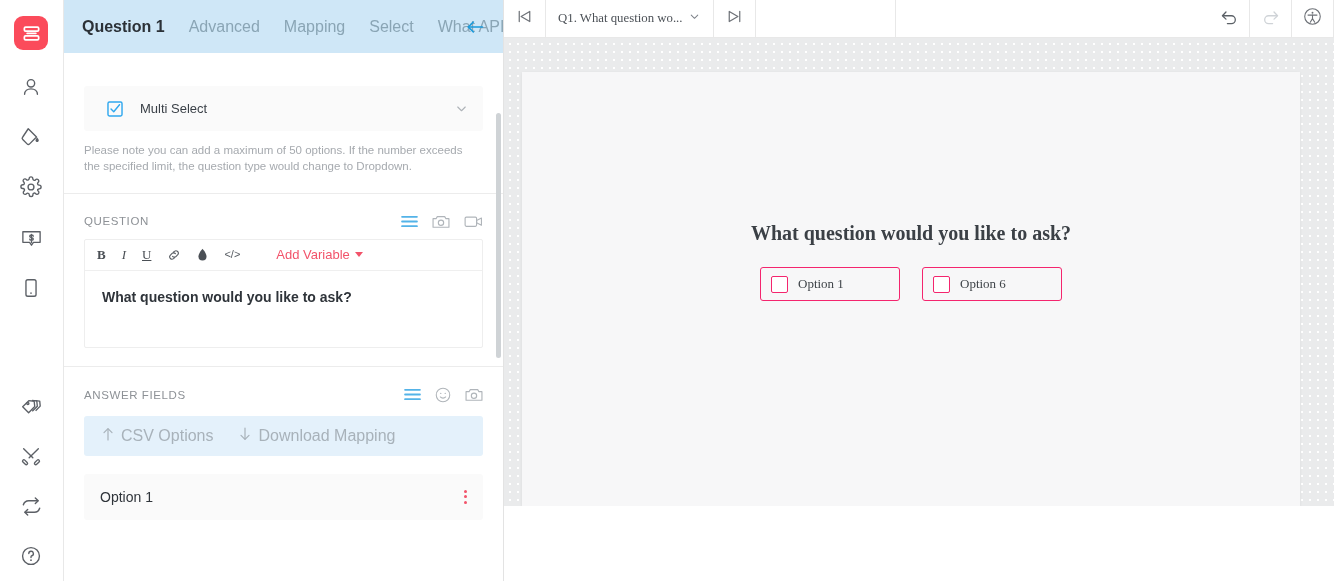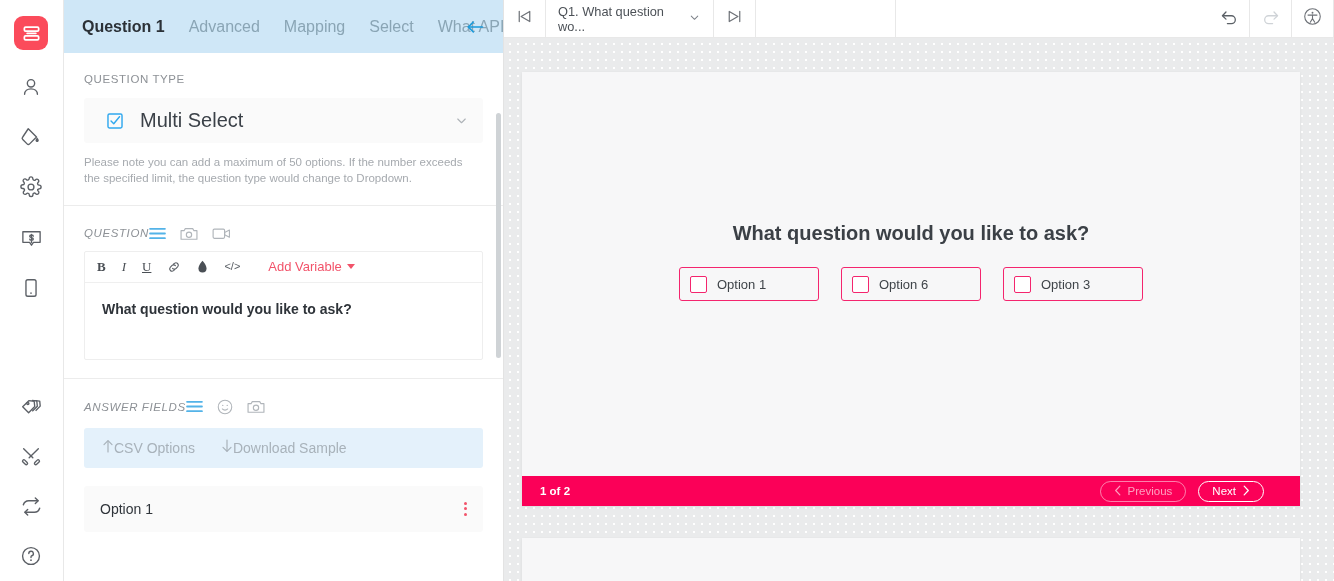--- a/index.html
+++ b/index.html
@@ -77,29 +77,29 @@
   .qtype-box {
     margin-top: 13px;
     height: 45px;
     background: #fafafa;
     border-radius: 3px;
     display: flex; align-items: center;
     padding: 0 14px 0 22px;
     cursor: pointer;
   }
   .qtype-check { flex: 0 0 18px; margin-right: 16px; display: flex; }
-  .qtype-name { font-size: 20px; color: #3b4148; flex: 1; }
+  .qtype-name { font-size: 13px; color: #3b4148; flex: 1; }
   .chev { color: #aeb3b8; display: flex; }
 
   .qtype-note {
     margin-top: 12px; font-size: 11.5px; color: #a6aaaf;
     line-height: 1.38; max-width: 392px;
   }
 
-  .sec-head { display: flex; align-items: center; justify-content: flex-start; font-style: italic; }
+  .sec-head { display: flex; align-items: center; justify-content: space-between; }
   .icon-grp { display: flex; align-items: center; gap: 14px; }
   .ic { cursor: pointer; display: flex; align-items: center; }
 
   
   .editor {
     margin-top: 10px;
     border: 1px solid #eeeeee;
     border-radius: 2px;
     background: #fff;
   }
@@ -111,21 +111,21 @@
   }
   .tb {
     font-size: 13px; color: #4a4f55; cursor: pointer;
     display: flex; align-items: center; line-height: 1;
   }
   .tb.bold { font-weight: 700; font-family: "Liberation Serif", serif; }
   .tb.ital { font-style: italic; font-family: "Liberation Serif", serif; }
   .tb.unde { text-decoration: underline; font-family: "Liberation Serif", serif; }
   .tb.code { font-size: 11px; color: #5b6066; }
   .tb-var {
-    color: #f2536a; font-size: 13px; margin-left: 12px;
+    color: #f2536a; font-size: 13px; margin-left: 20px;
     display: flex; align-items: center; gap: 5px; cursor: pointer;
   }
   .caret-dn {
     width: 0; height: 0; border-left: 4px solid transparent;
     border-right: 4px solid transparent; border-top: 5px solid #f2536a;
   }
   .editor-body {
     min-height: 76px; padding: 18px 17px;
     font-size: 14px; color: #2f343a; font-weight: 700;
   }
@@ -140,22 +140,22 @@
     width: 21px; height: 21px; border-radius: 50%;
     background: #9aa1a8;
   }
 
   .csvbar {
     margin-top: 13px; height: 40px;
     background: #e4f1fb; border-radius: 3px;
     display: flex; align-items: center; padding: 0 18px; gap: 26px;
   }
   .csv-btn {
-    display: flex; align-items: flex-end; 
-    font-size: 14px; color: #a8b2ba; cursor: pointer;
+    display: flex; align-items: flex-start; gap: 7px;
+    font-size: 16px; color: #a8b2ba; cursor: pointer;
   }
 
   .opt-row {
     margin: 18px 20px 0 20px;
     height: 46px;
     background: #fafafa;
     border-radius: 3px;
     display: flex; align-items: center;
     padding: 0 16px 0 16px;
     position: relative;
@@ -166,21 +166,21 @@
   .kebab i { width: 3px; height: 3px; border-radius: 50%; background: #f2536a; display: block; }
 
   
   .panel-sb {
     position: absolute; right: 2px; top: 60px;
     width: 5px; height: 245px; border-radius: 3px;
     background: #cfd3d6;
   }
 
   
-  .right { flex: 1; height: 581px; position: relative; background: #fde047; }
+  .right { flex: 1; height: 506px; position: relative; background: #fde047; font-family: Liberation Serif, serif; }
   .prev-toolbar {
     height: 38px; display: flex; align-items: stretch;
     border-bottom: 1px solid #e8e8e8; background: #fff;
   }
   .pt-cell {
     display: flex; align-items: center; justify-content: center;
     border-right: 1px solid #e8e8e8; cursor: pointer; color: #6d7177;
   }
   .pt-nav { width: 42px; }
   .pt-select {
@@ -372,21 +372,20 @@
         <svg width="20" height="16" viewBox="0 0 24 18" fill="none" stroke="#1a9bdc" stroke-width="1.9" stroke-linecap="round" stroke-linejoin="round">
           <line x1="21" y1="9" x2="4" y2="9"></line>
             <polyline points="10,3 4,9 10,15"></polyline>
         </svg>
       </div>
     </div>
 
     <div class="panel-scroll">
 
       <div class="sec">
-        <div class="sec-label">QUESTION TYPE</div>
         <div class="qtype-box">
           <span class="qtype-check">
             <svg width="18" height="18" viewBox="0 0 20 20" fill="none" stroke="#31a8ee" stroke-width="1.6" stroke-linecap="round" stroke-linejoin="round">
               <rect x="2.2" y="2.2" width="15.6" height="15.6" rx="1.6"></rect>
               <polyline points="5.6,10 8.6,13 15,5.2"></polyline>
             </svg>
           </span>
           <span class="qtype-name">Multi Select</span>
           <span class="chev">
             <svg width="15" height="15" viewBox="0 0 20 20" fill="none" stroke="#aeb3b8" stroke-width="1.5" stroke-linecap="round" stroke-linejoin="round">
@@ -488,21 +487,21 @@
             </span>
             <span>CSV Options</span>
           </span>
           <span class="csv-btn">
             <span>
               <svg width="12" height="14" viewBox="0 0 12 14" fill="none" stroke="#a8b2ba" stroke-width="1.2" stroke-linecap="round" stroke-linejoin="round">
                 <line x1="6" y1="1" x2="6" y2="12"></line>
                   <polyline points="2,8.4 6,12.4 10,8.4"></polyline>
               </svg>
             </span>
-            <span>Download Sample</span>
+            <span>Download Mapping</span>
           </span>
         </div>
       </div>
 
       <div class="opt-row">
         <span class="opt-row-text">Option 1</span>
         <span class="kebab">
             <i></i>
             <i></i>
             <i></i>
@@ -577,46 +576,21 @@
           <div class="q-title">What question would you like to ask?</div>
           <div class="opts">
             <div class="opt">
               <span class="opt-cb"></span>
               <span class="opt-lbl">Option 1</span>
             </div>
             <div class="opt">
               <span class="opt-cb"></span>
               <span class="opt-lbl">Option 6</span>
             </div>
-            <div class="opt">
-              <span class="opt-cb"></span>
-              <span class="opt-lbl">Option 3</span>
-            </div>
           </div>
         </div>
 
-        <div class="card-footer">
-          <span class="pagenum">1 of 2</span>
-          <span class="nav-btns">
-            <span class="nbtn prev">
-              <span>
-                <svg width="8" height="11" viewBox="0 0 8 12" fill="none" stroke="rgba(255,255,255,.62)" stroke-width="1.35" stroke-linecap="round" stroke-linejoin="round">
-                  <polyline points="6,1.2 1.5,6 6,10.8"></polyline>
-                </svg>
-              </span>
-              <span>Previous</span>
-            </span>
-            <span class="nbtn">
-              <span>Next</span>
-              <span>
-                <svg width="8" height="11" viewBox="0 0 8 12" fill="none" stroke="#ffffff" stroke-width="1.35" stroke-linecap="round" stroke-linejoin="round">
-                  <polyline points="2,1.2 6.5,6 2,10.8"></polyline>
-                </svg>
-              </span>
-            </span>
-          </span>
-        </div>
       </div>
 
       <div class="card card-bot"></div>
     </div>
   </div>
 </div>
 
 </body></html>

